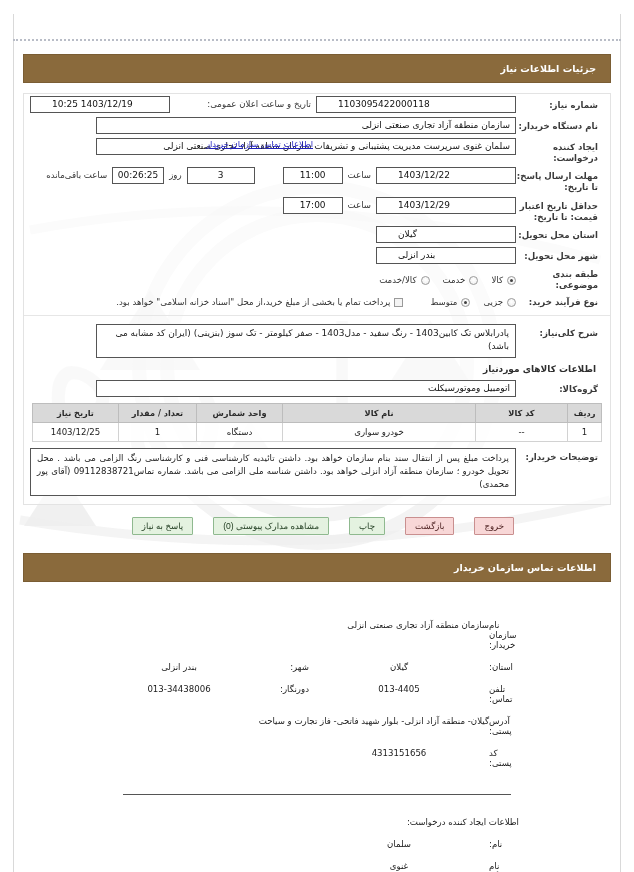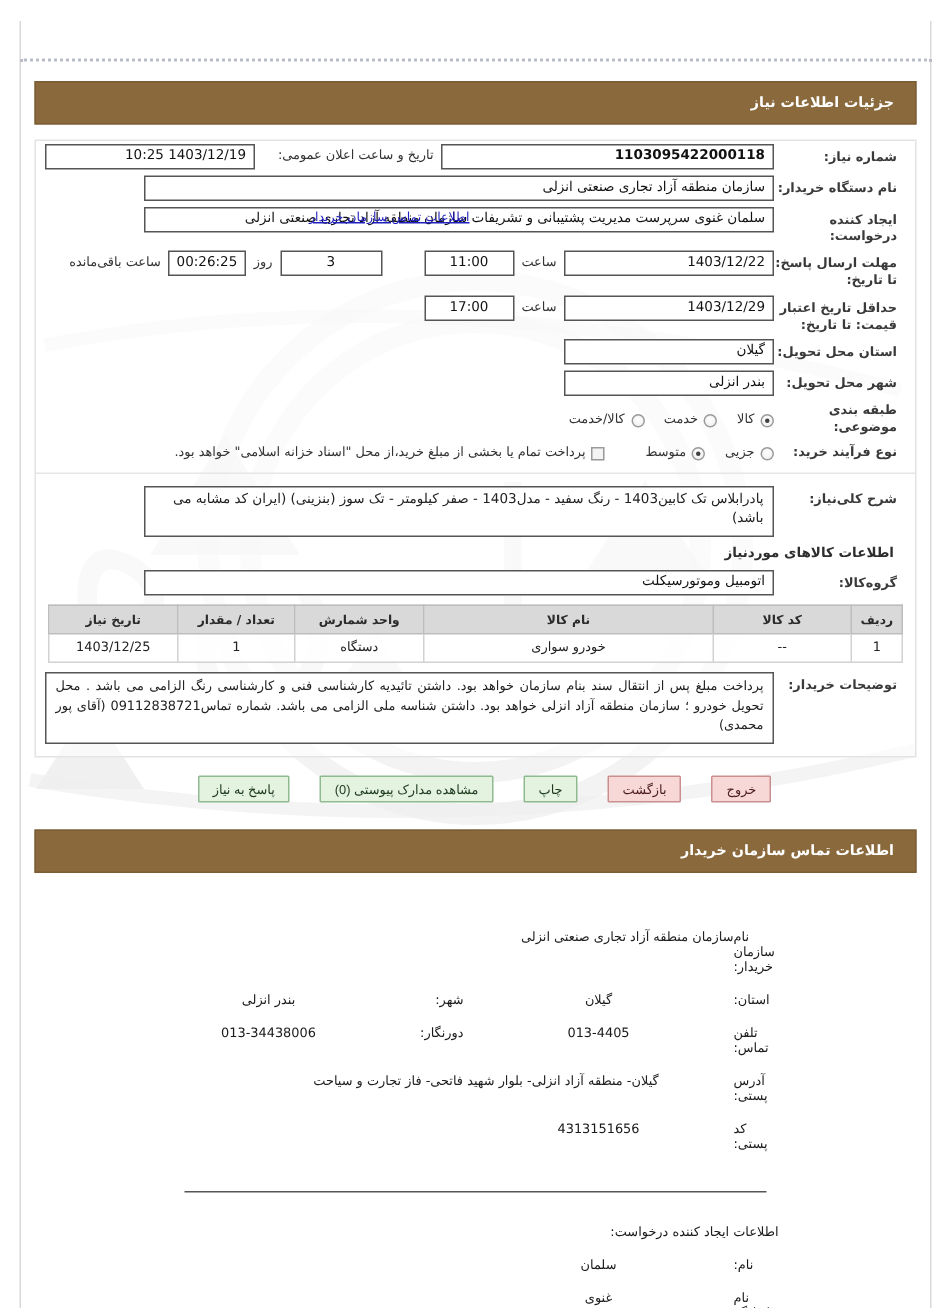--- a/index.html
+++ b/index.html
@@ -90,23 +90,23 @@
     line-height: 15px;
     font-size: 9px;
     padding: 0 5px;
     text-align: right;
     color: #111;
     overflow: hidden;
     white-space: nowrap;
   }
   .fld.sm  { width: 60px;  text-align:center; }
   .fld.md  { width: 140px; }
-  .fld.lg  { width: 222px; font-weight: bold; }
+  .fld.lg  { width: 200px; }
   .fld.xl  { width: 420px; }
-  .fld.ctr { text-align: right; padding-left: 21px; }
+  .fld.ctr { text-align: left; padding-left: 21px; }
   .inline-lbl {
     font-size: 8.6px;
     color: #333;
     padding: 0 5px;
     line-height: 17px;
     white-space: nowrap;
   }
   .spacer { flex: 1 1 auto; }
 
   
@@ -264,21 +264,21 @@
     flex: 0 0 70px;
     text-align: right;
     color: #1a1a1a;
   }
   .cval2 {
     width: 120px;
     flex: 0 0 120px;
     text-align: center;
     color: #1a1a1a;
   }
-  .cval-long { text-align: center; width: 330px; flex: 0 0 330px; }
+  .cval-long { width: 330px; flex: 0 0 330px; }
   .hr-line {
     border-top: 1px solid #555;
     margin: 20px 100px 0 100px;
   }
   .sub-head {
     margin-top: 22px;
     padding-right: 92px;
     font-size: 8.6px;
     color: #1a1a1a;
   }

